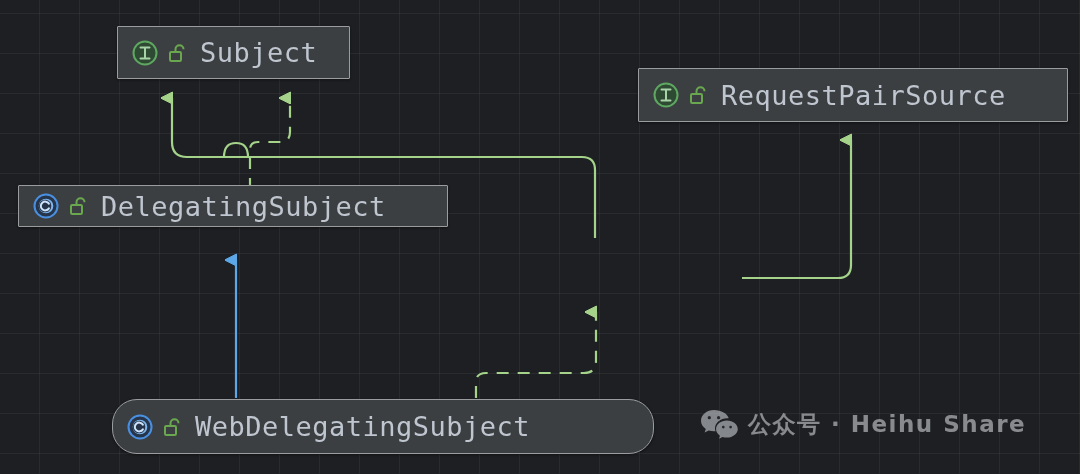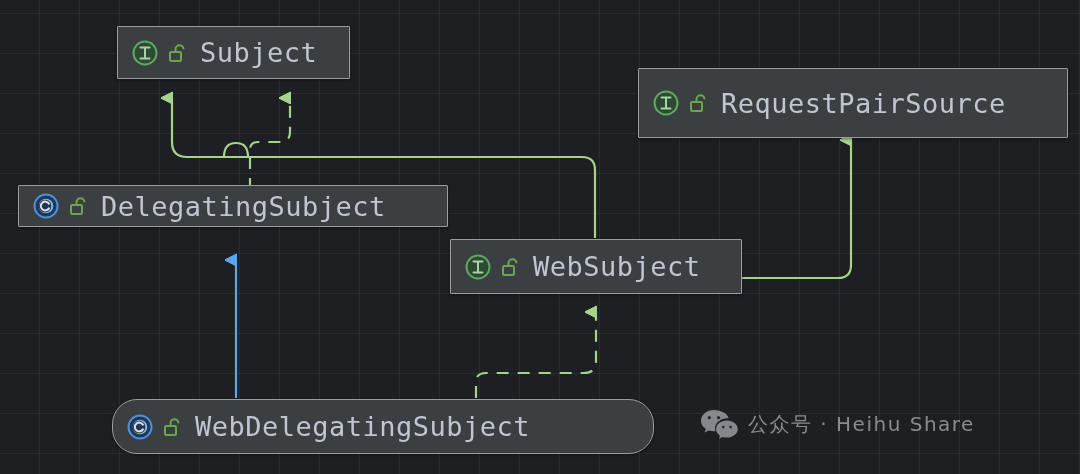--- a/index.html
+++ b/index.html
@@ -57,23 +57,24 @@
   .watermark {
     position: absolute;
     display: flex;
     align-items: center;
     opacity: 0.58;
     pointer-events: none;
   }
   .watermark .wm-text {
     color: #d6d8da;
     font-family: "DejaVu Sans", "Liberation Sans", sans-serif;
-    font-size: 20px;
+    font-size: 23px;
     letter-spacing: 1.5px;
     white-space: nowrap;
+    font-weight: bold;
   }
   .watermark .wechat-logo { margin-right: 10px; display:block; }
 </style>
 </head>
 <body>
 
 <div id="canvas">
 
   <svg class="edge-layer" viewBox="0 0 1080 474">
     <defs>
@@ -112,21 +113,21 @@
       <circle cx="14" cy="14" r="11.5" fill="#2f4a33" stroke="#5ea861" stroke-width="2"></circle>
       <path d="M9.5 8.5 H18.5 M14 8.5 V19.5 M9.5 19.5 H18.5" stroke="#a8d3a8" stroke-width="2" fill="none" stroke-linecap="round"></path>
     </svg>
     <svg class="icon-lock" width="17" height="20" viewBox="0 0 17 20">
       <rect x="1" y="9" width="11" height="9" rx="1.2" fill="none" stroke="#6aa84f" stroke-width="2"></rect>
       <path d="M6.5 9 V6.2 A4 4 0 0 1 14.5 6.2" fill="none" stroke="#6aa84f" stroke-width="2"></path>
     </svg>
     <span class="node-label">Subject</span>
   </div>
 
-  <div class="node" style="left:638px; top:68px; width:430px; height:70px;">
+  <div class="node" style="left:638px; top:68px; width:430px; height:54px;">
     <svg class="icon-circle" width="28" height="28" viewBox="0 0 28 28">
       <circle cx="14" cy="14" r="11.5" fill="#2f4a33" stroke="#5ea861" stroke-width="2"></circle>
       <path d="M9.5 8.5 H18.5 M14 8.5 V19.5 M9.5 19.5 H18.5" stroke="#a8d3a8" stroke-width="2" fill="none" stroke-linecap="round"></path>
     </svg>
     <svg class="icon-lock" width="17" height="20" viewBox="0 0 17 20">
       <rect x="1" y="9" width="11" height="9" rx="1.2" fill="none" stroke="#6aa84f" stroke-width="2"></rect>
       <path d="M6.5 9 V6.2 A4 4 0 0 1 14.5 6.2" fill="none" stroke="#6aa84f" stroke-width="2"></path>
     </svg>
     <span class="node-label">RequestPairSource</span>
   </div>
@@ -138,31 +139,20 @@
       <path d="M17.3 11.3 A5 5 0 1 0 17.3 16.7" fill="none" stroke="#26354a" stroke-width="2.6" stroke-linecap="round"></path>
       <path d="M16.9 11.6 A4.4 4.4 0 1 0 16.9 16.4" fill="none" stroke="#cfe4fa" stroke-width="2" stroke-linecap="round"></path>
     </svg>
     <svg class="icon-lock" width="17" height="20" viewBox="0 0 17 20">
       <rect x="1" y="9" width="11" height="9" rx="1.2" fill="none" stroke="#6aa84f" stroke-width="2"></rect>
       <path d="M6.5 9 V6.2 A4 4 0 0 1 14.5 6.2" fill="none" stroke="#6aa84f" stroke-width="2"></path>
     </svg>
     <span class="node-label">DelegatingSubject</span>
   </div>
 
-  <div class="node" style="left:450px; top:239px; width:292px; height:55px;">
-    <svg class="icon-circle" width="28" height="28" viewBox="0 0 28 28">
-      <circle cx="14" cy="14" r="11.5" fill="#2f4a33" stroke="#5ea861" stroke-width="2"></circle>
-      <path d="M9.5 8.5 H18.5 M14 8.5 V19.5 M9.5 19.5 H18.5" stroke="#a8d3a8" stroke-width="2" fill="none" stroke-linecap="round"></path>
-    </svg>
-    <svg class="icon-lock" width="17" height="20" viewBox="0 0 17 20">
-      <rect x="1" y="9" width="11" height="9" rx="1.2" fill="none" stroke="#6aa84f" stroke-width="2"></rect>
-      <path d="M6.5 9 V6.2 A4 4 0 0 1 14.5 6.2" fill="none" stroke="#6aa84f" stroke-width="2"></path>
-    </svg>
-    <span class="node-label">WebSubject</span>
-  </div>
 
   <div class="node" style="left:112px; top:399px; width:542px; height:55px;border-radius:25px;">
     <svg class="icon-circle" width="28" height="28" viewBox="0 0 28 28">
       <circle cx="14" cy="14" r="11.5" fill="#26354a" stroke="#4a90e2" stroke-width="2"></circle>
       <circle cx="14" cy="14" r="6.3" fill="none" stroke="#7fb7f0" stroke-width="2"></circle>
       <path d="M17.3 11.3 A5 5 0 1 0 17.3 16.7" fill="none" stroke="#26354a" stroke-width="2.6" stroke-linecap="round"></path>
       <path d="M16.9 11.6 A4.4 4.4 0 1 0 16.9 16.4" fill="none" stroke="#cfe4fa" stroke-width="2" stroke-linecap="round"></path>
     </svg>
     <svg class="icon-lock" width="17" height="20" viewBox="0 0 17 20">
       <rect x="1" y="9" width="11" height="9" rx="1.2" fill="none" stroke="#6aa84f" stroke-width="2"></rect>

